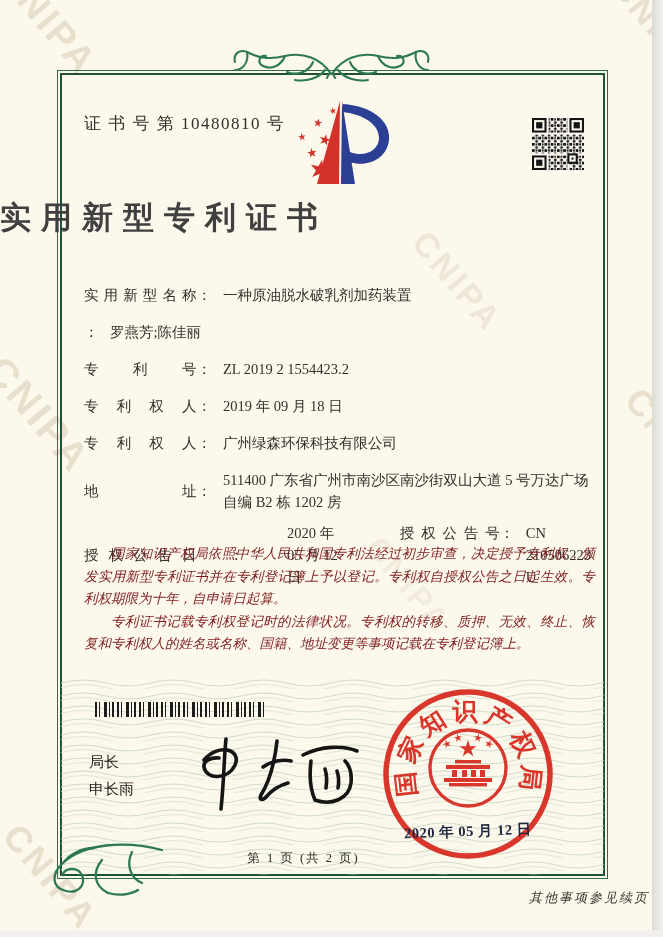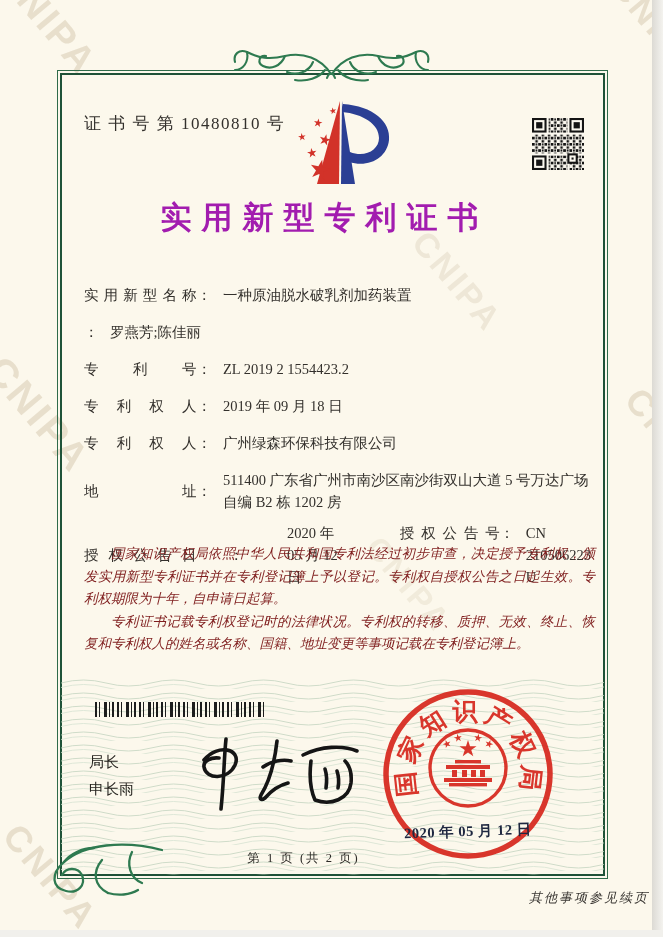--- a/index.html
+++ b/index.html
@@ -20,22 +20,22 @@
   .frame{position:absolute; left:57px; top:70px; width:549px; height:807px;
     border:1px solid #2f6b4a;}
   .frame-inner{position:absolute; left:2px; top:2px; right:2px; bottom:2px;
     border:2.5px solid #1f5238;}
   
   .wave{position:absolute; left:61px; top:676px; width:543px; height:199px;}
   .certno{position:absolute; left:84px; top:112px; font-size:17px;
     letter-spacing:1.5px; color:#33302c;}
   .logo{position:absolute; left:287px; top:96px;}
   .qr{position:absolute; left:532px; top:118px;}
-  .title{position:absolute; left:0; right:14px; top:197px; text-align:center;
-    font-size:31px; font-weight:bold; color:#a21caf; letter-spacing:10px;}
+  .title{position:absolute; left:0; right:14px; top:197px; text-align:left;
+    font-size:31px; font-weight:bold; color:#404040; letter-spacing:10px;}
   .fields{position:absolute; left:84px; top:284px; right:72px; font-size:14.5px; color:#33302c;}
   .frow{display:flex; align-items:center; margin-bottom:15px; line-height:22px;}
   .lbl{display:inline-block; width:113px; text-align:justify; text-align-last:justify;
     letter-spacing:0.5px; flex:none;}
   .colon{flex:none; width:15px;}
   .val{margin-left:11px;}
   .val2{display:block;}
   .split{display:flex;gap:32px;}
   .g2{margin-left:26px; display:flex;}
   .lbl2{display:inline-block; width:100px; text-align:justify; text-align-last:justify; flex:none;}

